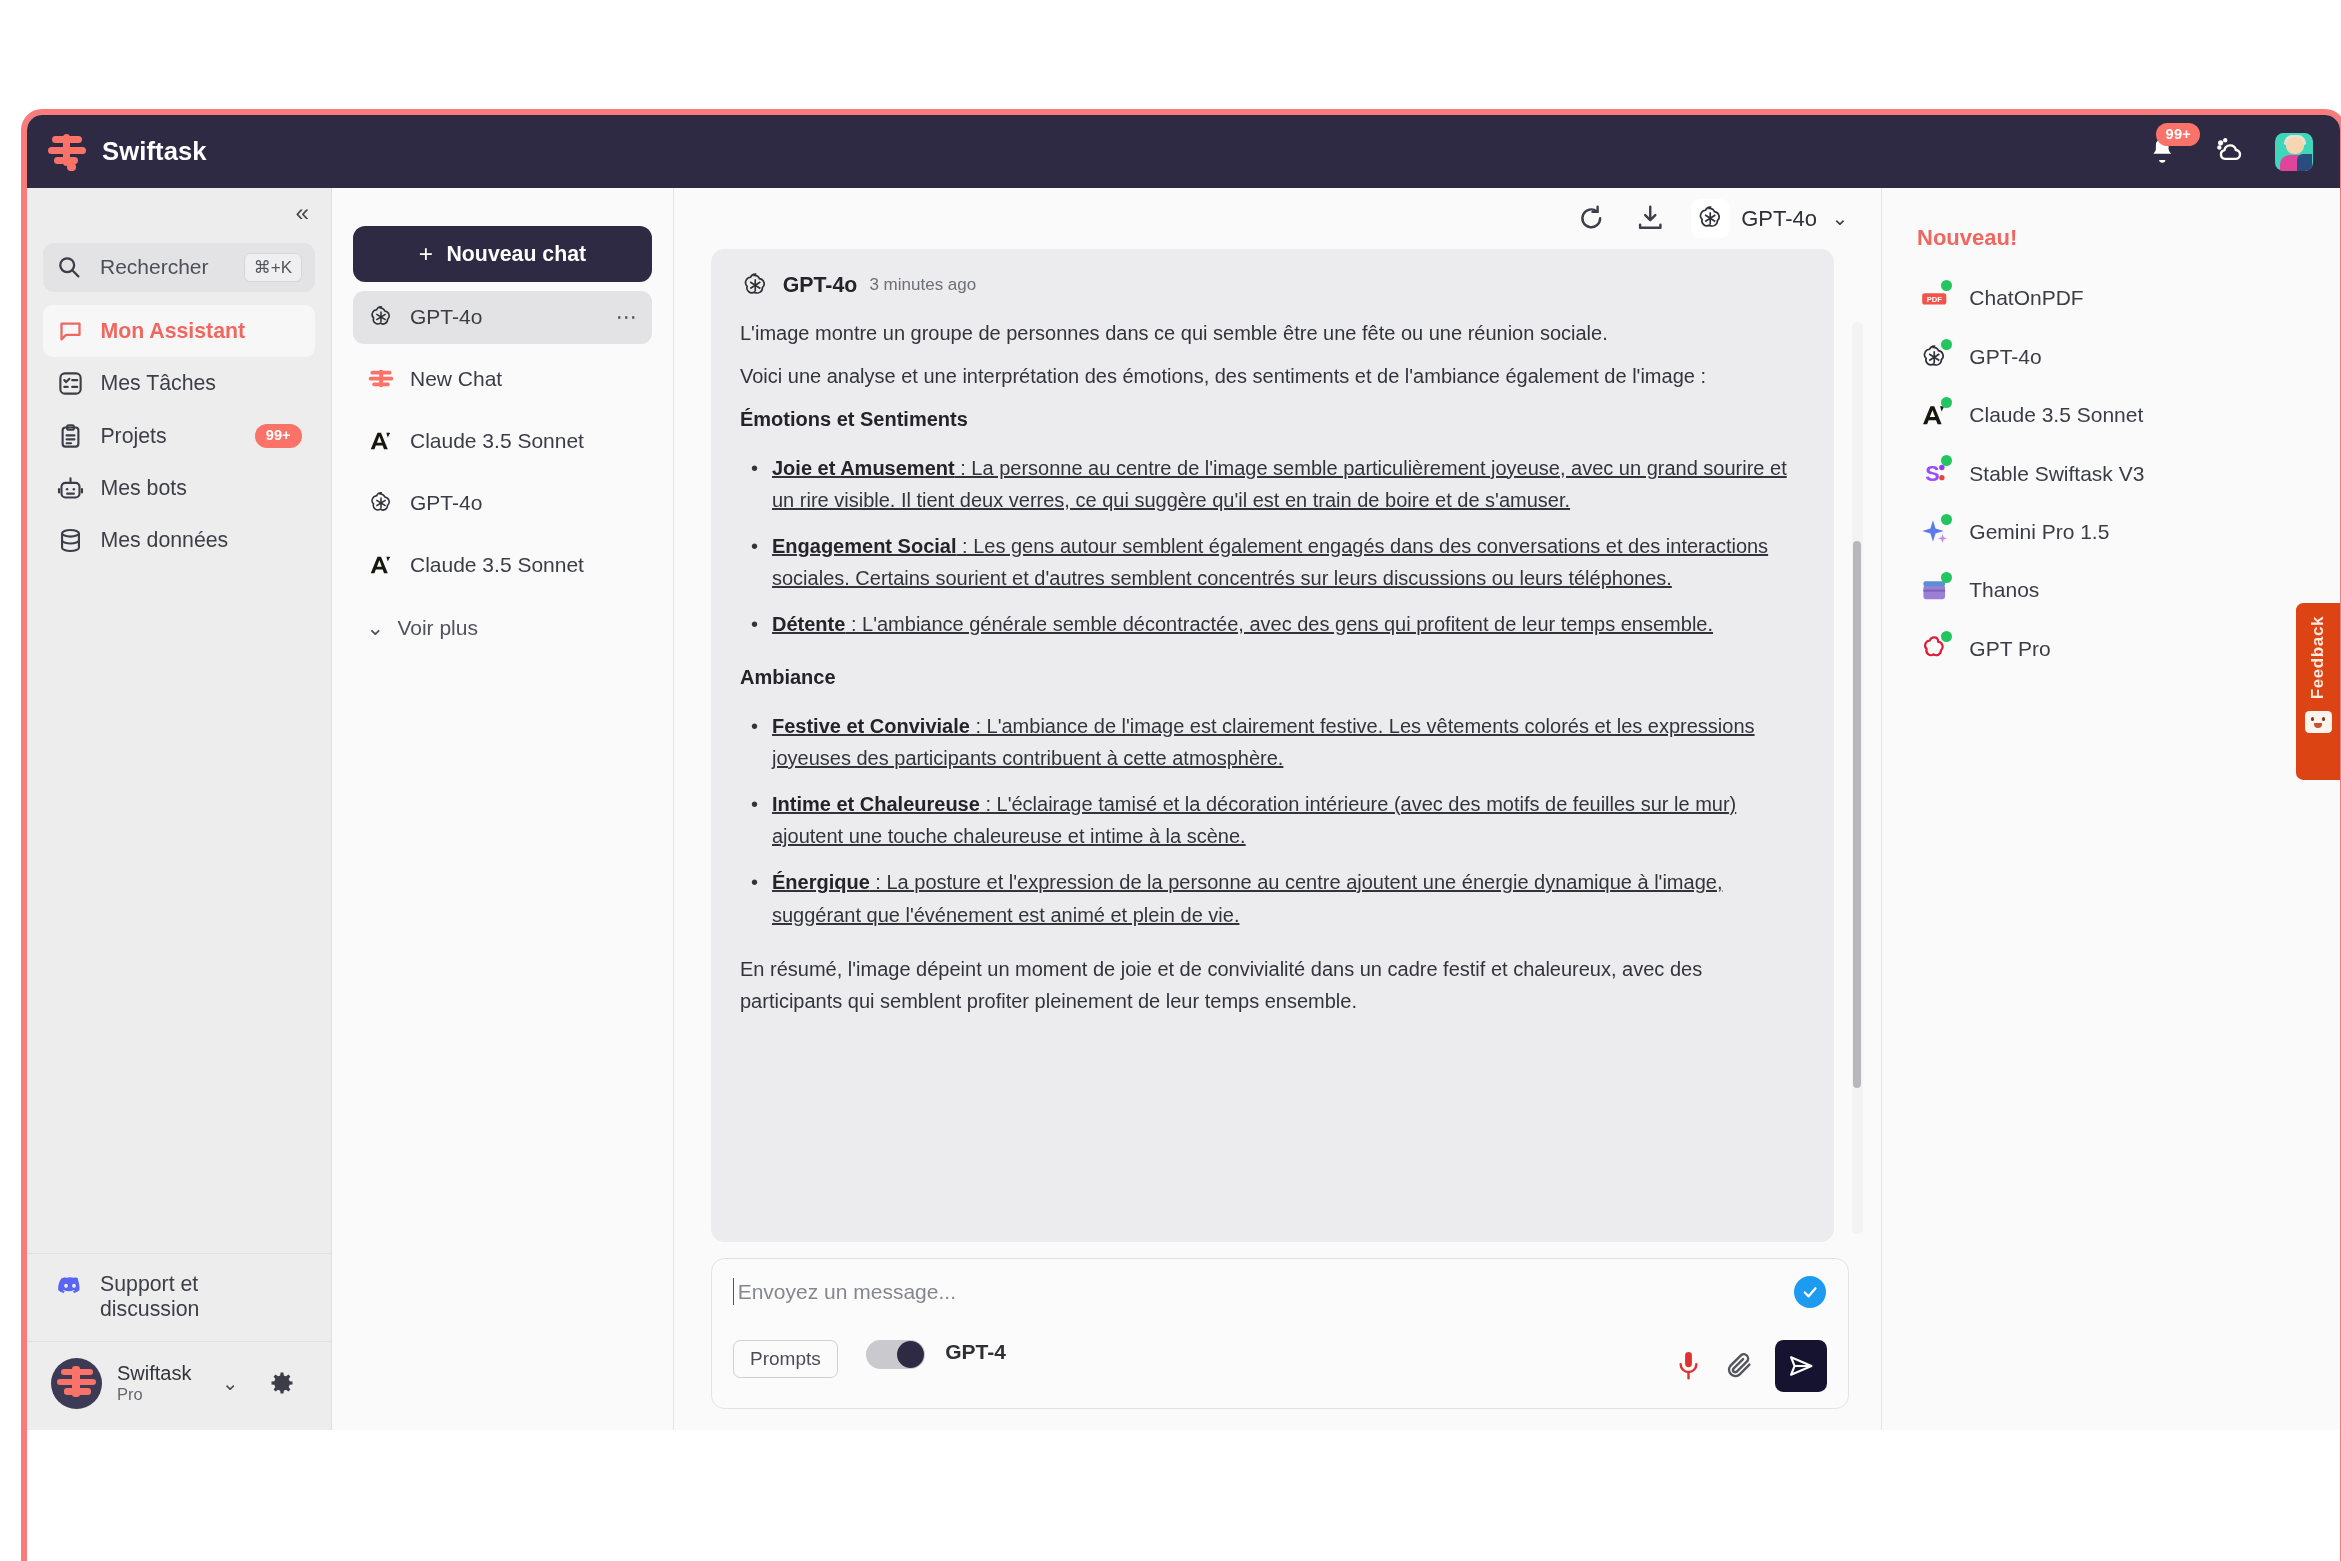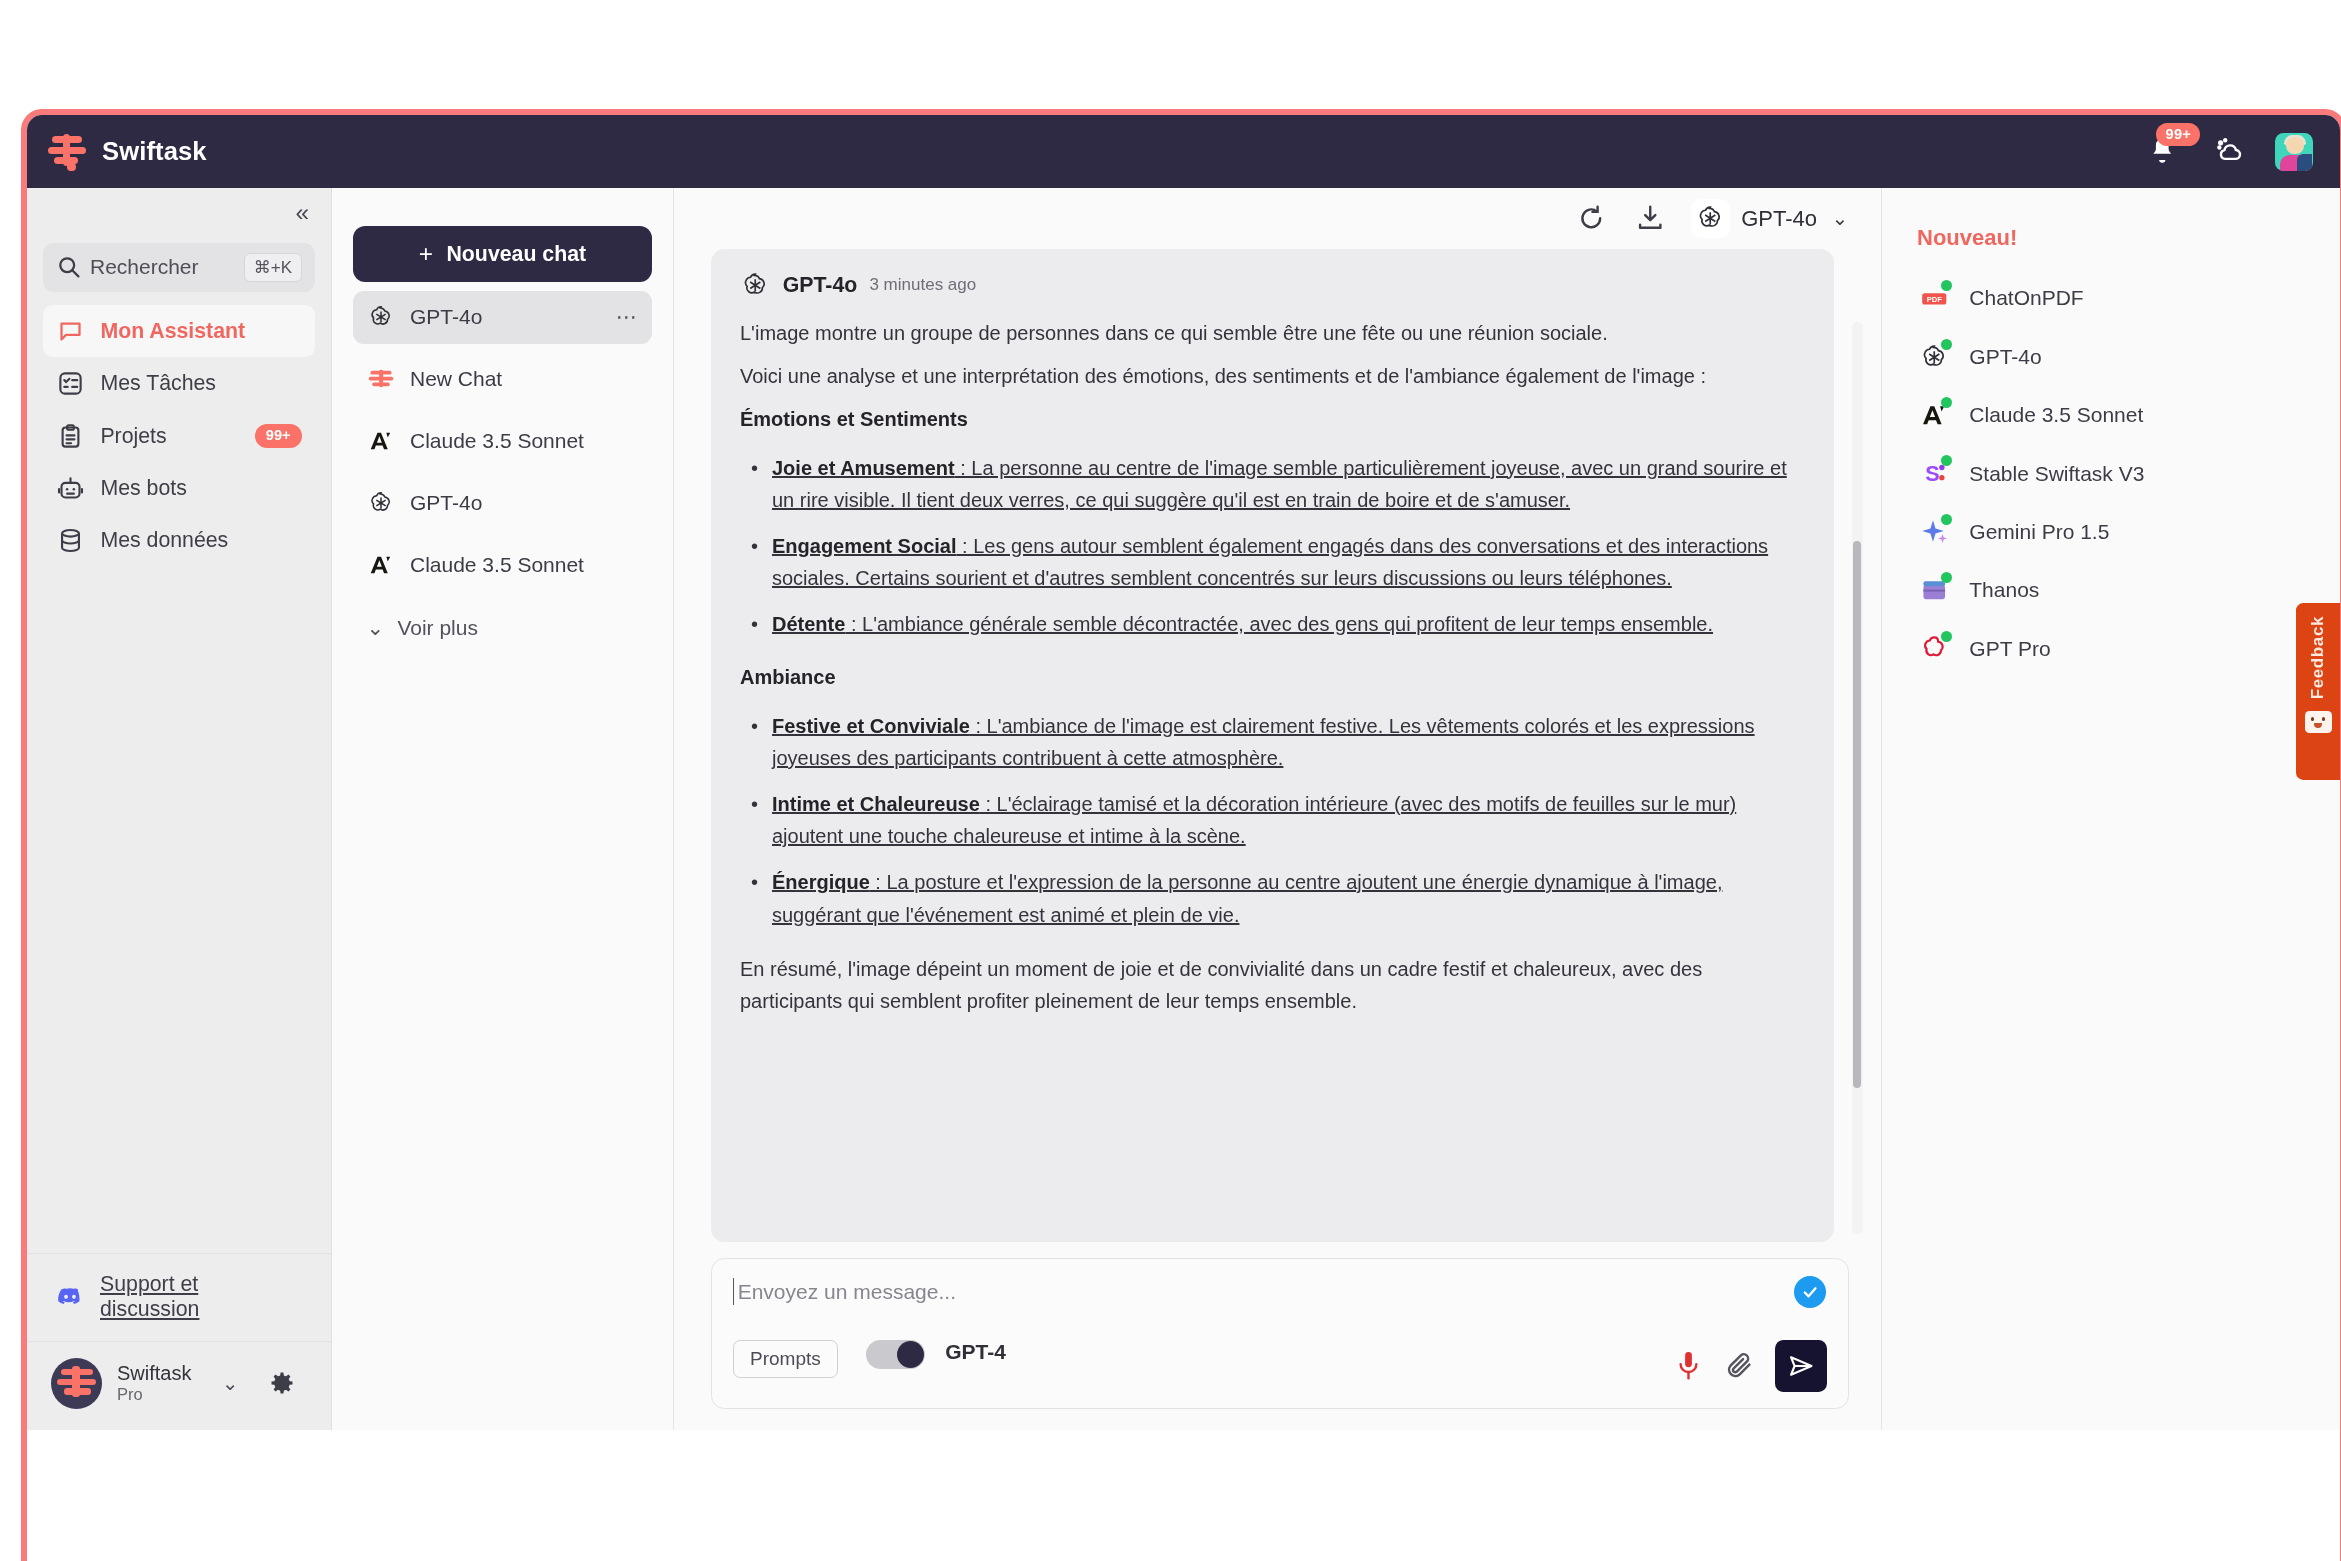--- a/index.html
+++ b/index.html
@@ -71,21 +71,21 @@
     border-right: 0.6px solid #DFDFE2;
     display: flex; flex-direction: column;
     position: relative;
   }
   #collapse-row { height: 51px; display: flex; align-items: center; justify-content: flex-end; padding-right: 22px; }
   #collapse-btn { color: #4A4A55; font-size: 24.4px; line-height: 1; cursor: pointer; }
 
   #search-box {
     margin: 3.7px 16px 0; height: 49px;
     background: #E3E3E6; border-radius: 11px;
-    display: flex; align-items: center; gap: 8px; padding: 0 13.4px;
+    display: flex; align-items: center; gap: 18px; padding: 0 13.4px;
   }
   #search-box .ico { width: 25.6px; height: 25.6px; flex: none; }
   #search-box .ico svg { width: 25.6px; height: 25.6px; }
   #search-label { color: #4E4E58; font-size: 21px; flex: 1; }
   #search-kbd {
     background: #EFEFF1; border: 0.6px solid #D6D6DA; border-radius: 6.1px;
     color: #55555F; font-size: 17px; padding: 3px 8.5px;
   }
 
   .nav-list { margin-top: 13.4px; }
@@ -98,24 +98,23 @@
   .nav-item .nav-ico { width: 28px; height: 28px; flex: none; display: flex; align-items: center; justify-content: center; }
   .nav-item .nav-ico svg { width: 27px; height: 27px; }
   .nav-item.active { background: #F7F7F8; color: #F0675F; font-weight: bold; }
   .nav-badge {
     margin-left: auto; background: #FA7268; color: #fff;
     font-size: 14.6px; font-weight: bold; border-radius: 12.2px; padding: 3px 11px 4.3px;
   }
 
   #leftnav-bottom { margin-top: auto; }
   #support-row {
-    display: flex; align-items: center; gap: 16px;
+    display: flex; gap: 16px;
     padding: 18.3px 29px; font-size: 21.3px; color: #3E3E48; cursor: pointer;
     border-top: 0.6px solid #E1E1E4;
-    text-decoration: underline;
   }
   #discord-ico { width: 28px; height: 28px; flex: none; }
   #discord-ico svg { width: 28px; height: 28px; }
   #profile-row {
     display: flex; align-items: center; gap: 14.6px;
     padding: 16px 24.4px 21px; border-top: 0.6px solid #E1E1E4;
   }
   #profile-avatar {
     width: 51px; height: 51px; border-radius: 50%; background: #3D3A55;
     position: relative; flex: none; overflow: hidden;

